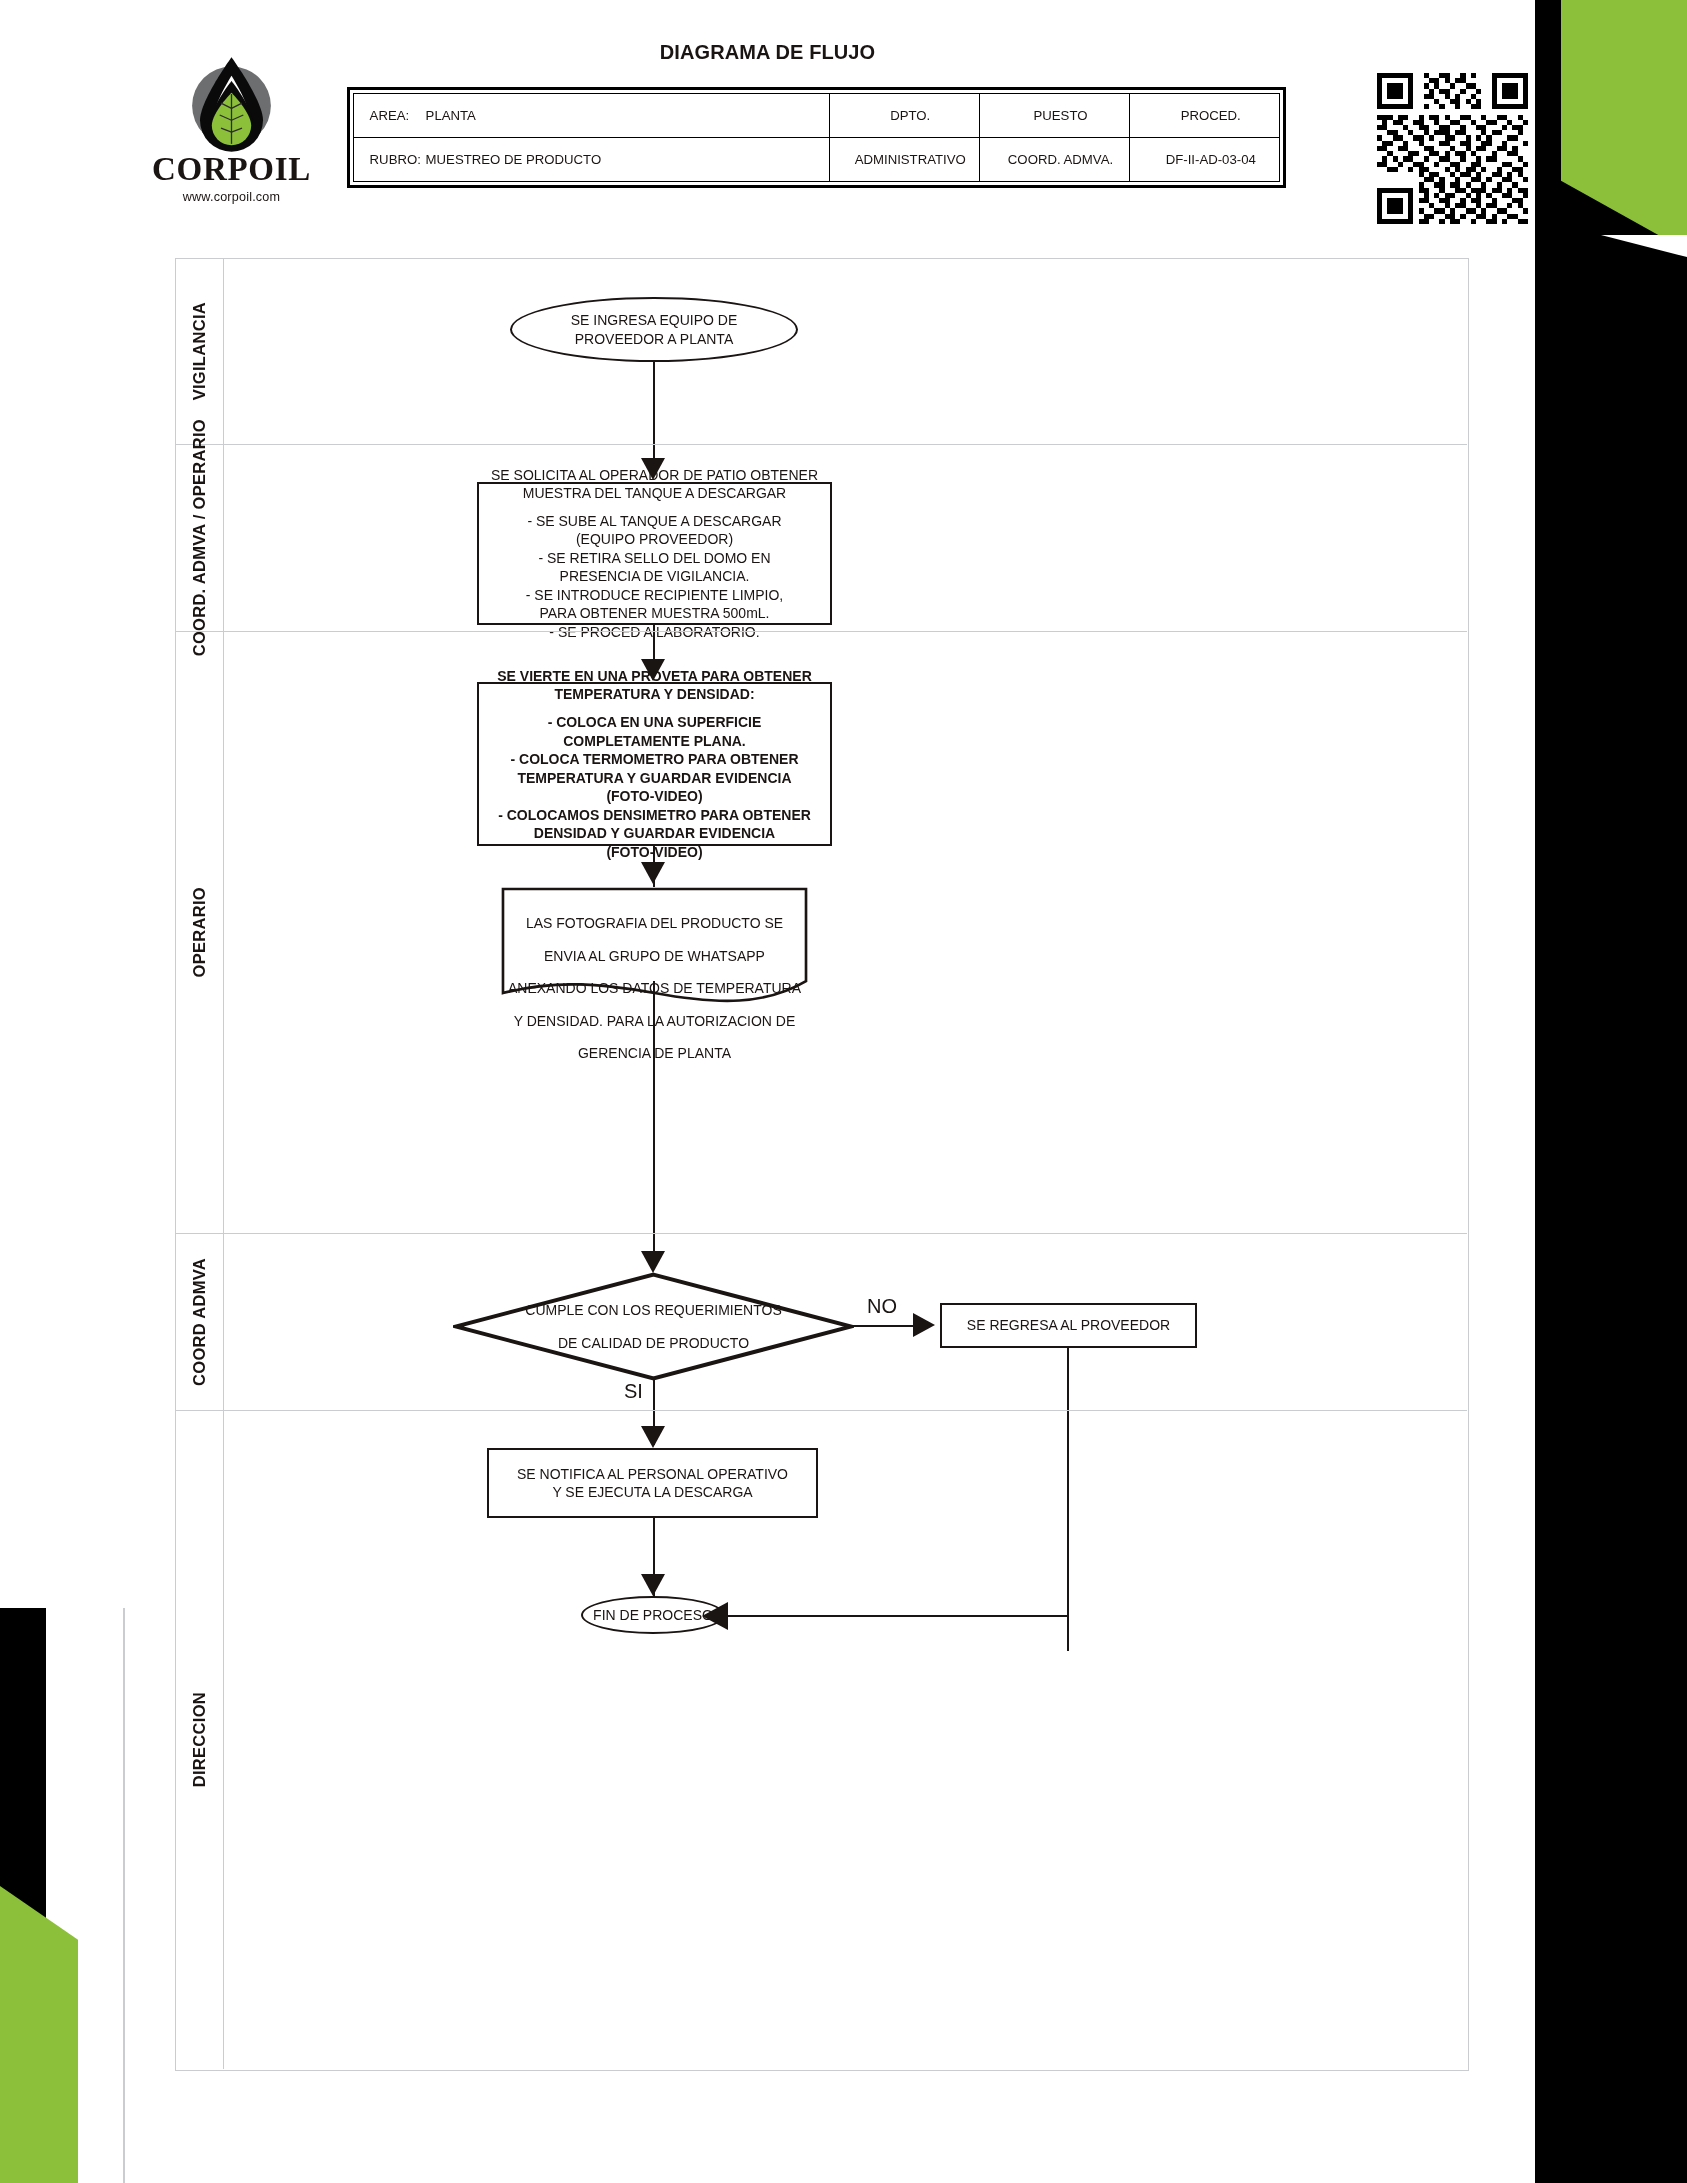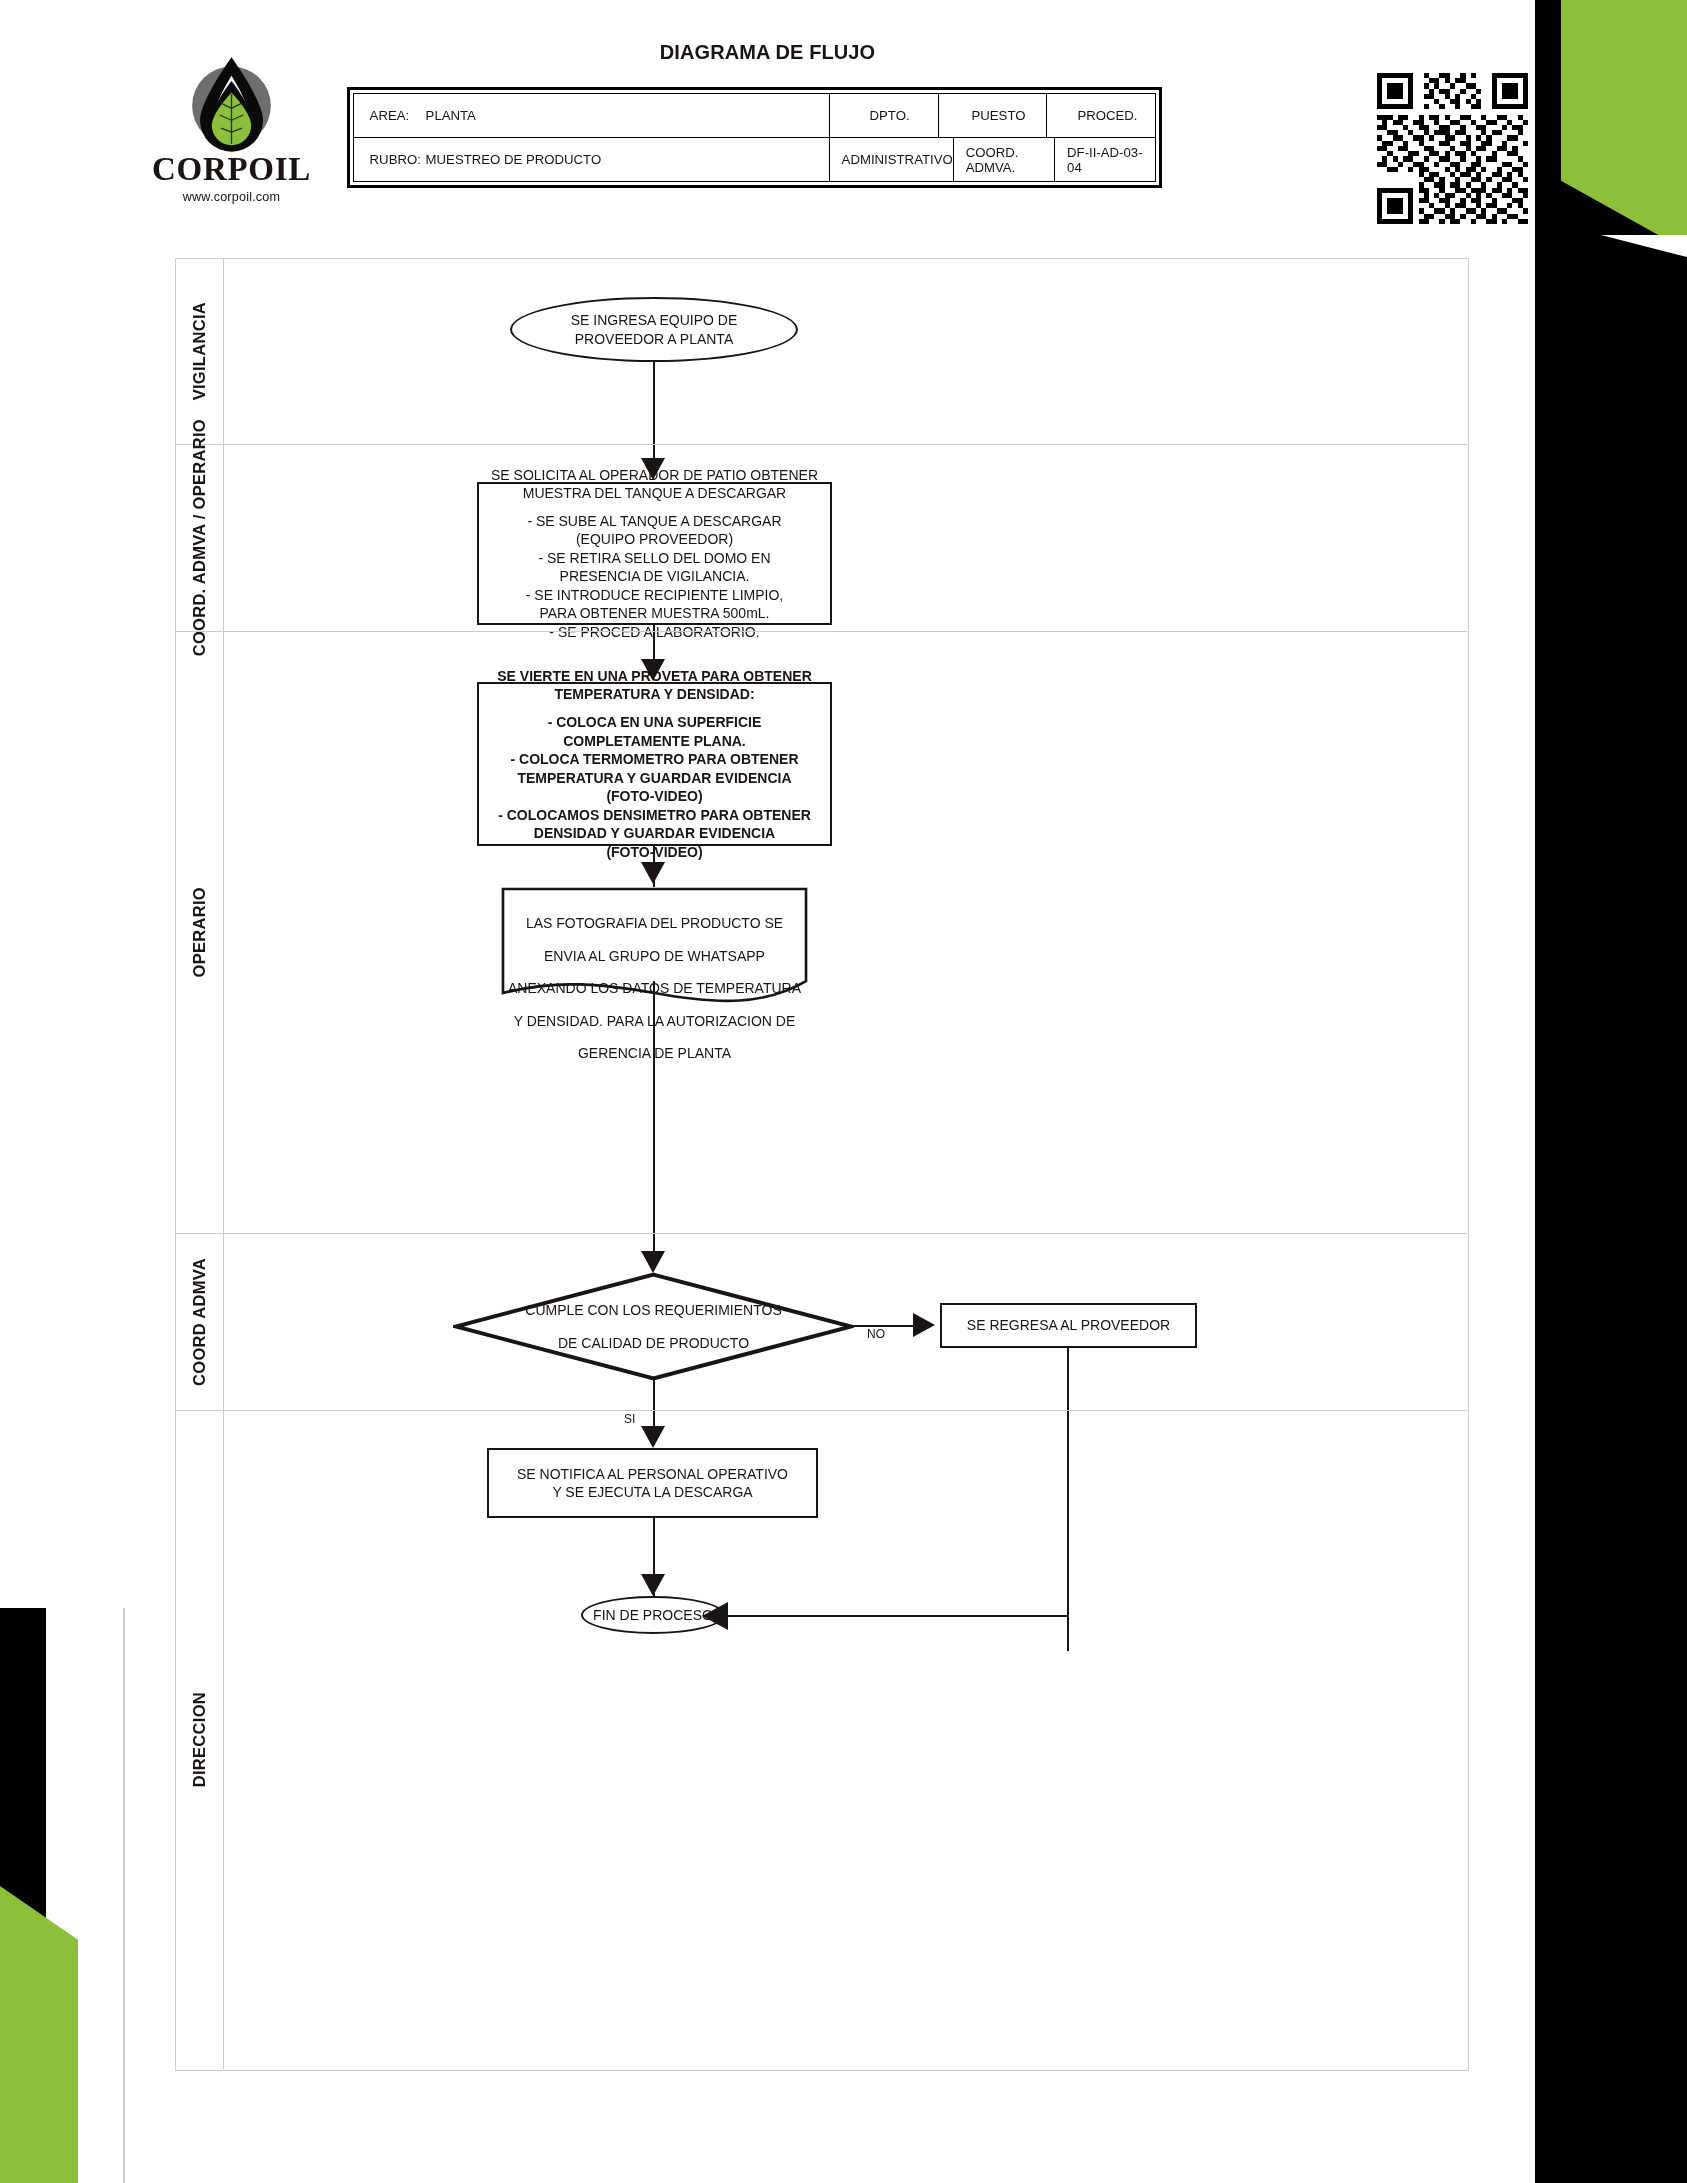--- a/index.html
+++ b/index.html
@@ -22,21 +22,21 @@
   #doc-title{position:absolute;left:503px;top:41px;width:529px;text-align:center;
      font-size:20px;font-weight:bold;letter-spacing:0.1px;}
 
   #logo-block{position:absolute;left:143px;top:52px;width:177px;text-align:center;}
   #logo-mark{width:105px;height:105px;margin:0 auto;position:relative;}
   #logo-wordmark{font-family:"Liberation Serif","DejaVu Serif",serif;font-size:33px;
      font-weight:bold;letter-spacing:0.7px;line-height:1;margin-top:-4px;}
   #logo-url{font-size:12.6px;letter-spacing:0.2px;margin-top:4px;}
 
   
-  #header-table{position:absolute;left:347px;top:87px;width:815px;height:101px;
+  #header-table{position:absolute;left:347px;top:87px;width:939px;height:101px;
      border:3.3px solid #000;background:#fff;box-sizing:border-box;}
   #header-table .inner{position:absolute;left:2.6px;top:2.6px;right:2.6px;bottom:2.6px;
      border:1.3px solid #000;box-sizing:border-box;display:flex;flex-direction:column;}
   .ht-row{flex:1;display:flex;}
   .ht-row + .ht-row{border-top:1.3px solid #000;}
   .ht-cell{display:flex;align-items:center;justify-content:center;font-size:13.2px;
      box-sizing:border-box;}
   .ht-cell + .ht-cell{border-left:1.3px solid #000;padding-left:12px;}
   .ht-wide{flex:0 0 475px;justify-content:flex-start;padding-left:16px;}
   .ht-c2{flex:1;}
@@ -78,21 +78,21 @@
   .hline{position:absolute;height:2px;background:#1a1412;}
   .arrow-down{position:absolute;width:0;height:0;
      border-left:12.6px solid transparent;border-right:12.6px solid transparent;
      border-top:22.5px solid #1a1412;}
   .arrow-right{position:absolute;width:0;height:0;
      border-top:12.6px solid transparent;border-bottom:12.6px solid transparent;
      border-left:22.5px solid #1a1412;}
   .arrow-left{position:absolute;width:0;height:0;
      border-top:14.6px solid transparent;border-bottom:14.6px solid transparent;
      border-right:26.5px solid #1a1412;}
-  .edge-label{position:absolute;font-size:12px;color:#1a1412;margin-top:32px;}
+  .edge-label{position:absolute;font-size:20px;color:#1a1412;}
 </style>
 </head>
 <body>
 
 <div class="deco" id="edge-black-right"></div>
 <div class="deco" id="edge-green-right"></div>
 <div class="deco" id="edge-white-notch-right"></div>
 <div class="deco" id="edge-black-left"></div>
 <div class="deco" id="edge-green-left"></div>
 <div class="deco" id="edge-grayline-left"></div>

